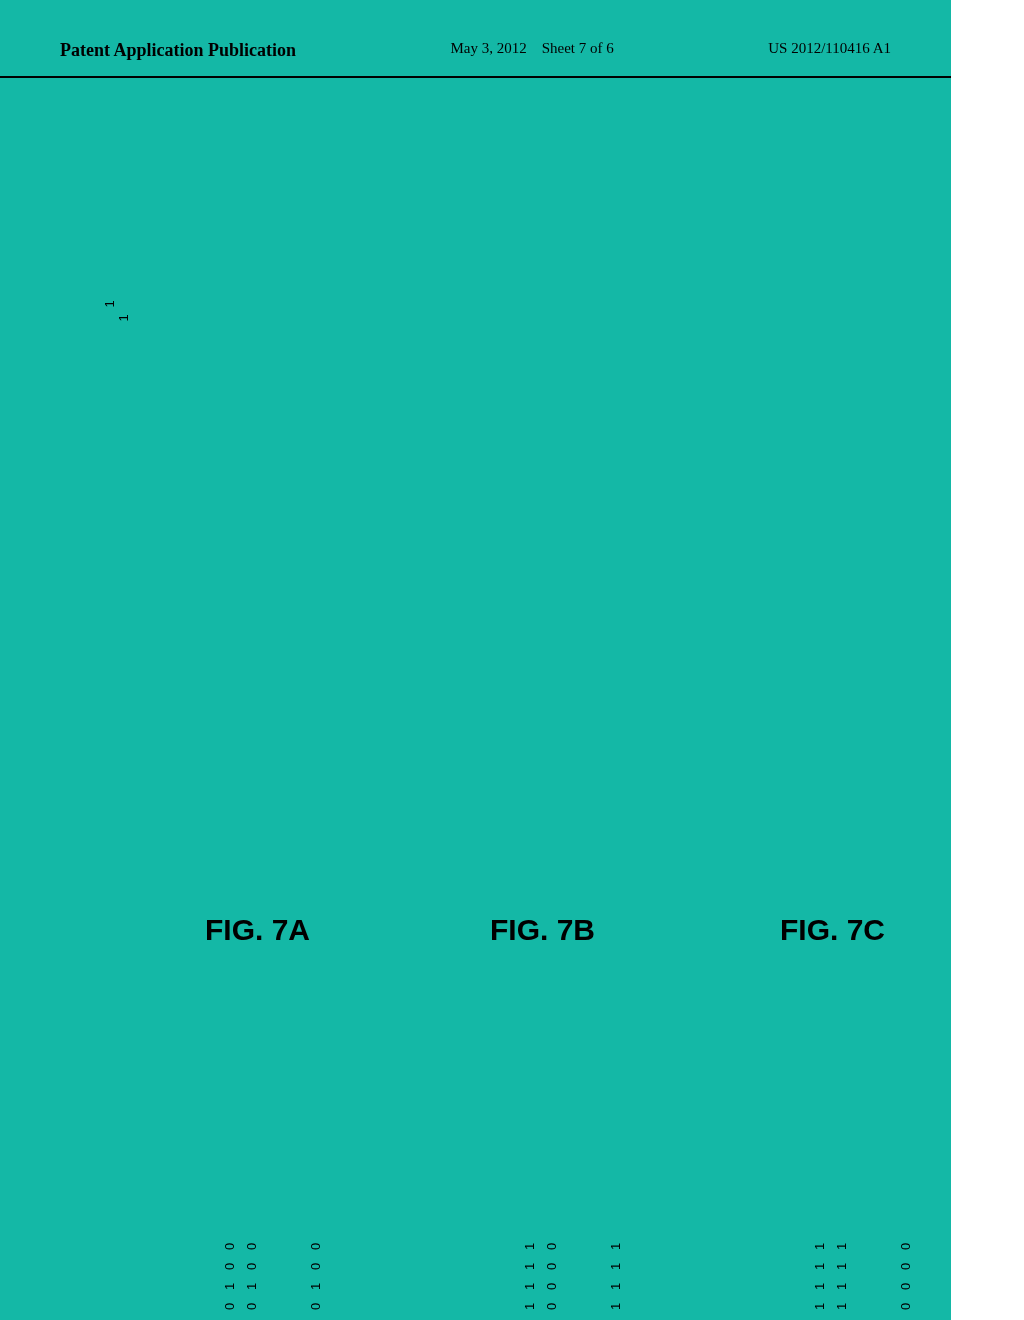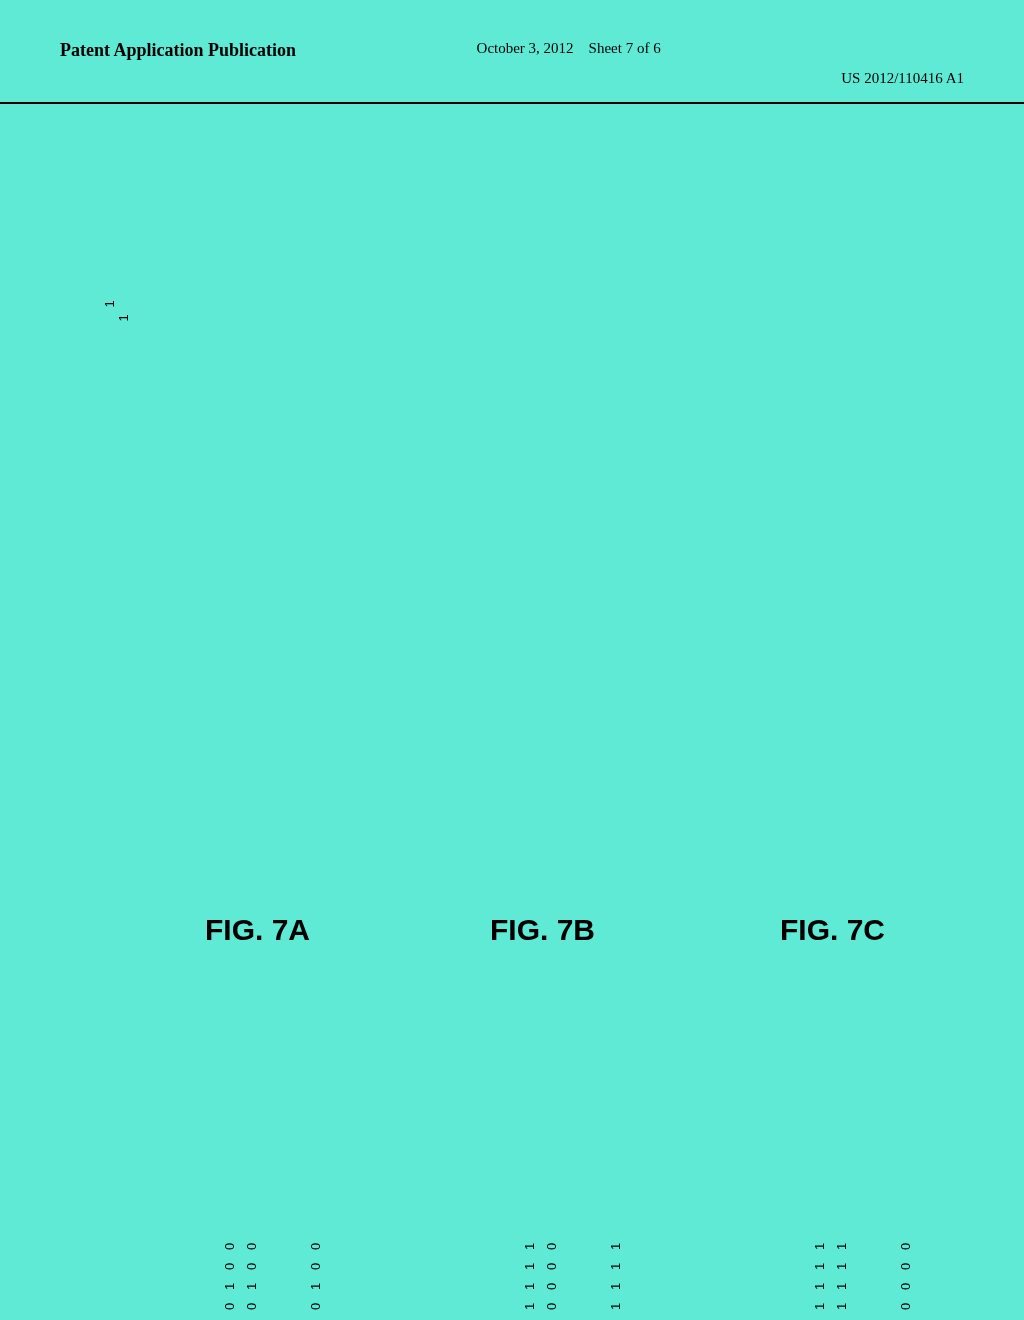--- a/index.html
+++ b/index.html
@@ -8,62 +8,62 @@
       font-family: 'Times New Roman', Times, serif;
       width: 1024px;
       min-height: 1320px;
       position: relative;
       overflow: hidden;
     }
 
     
 
     .page {
-      width: 1024px;
+      width: 951px;
       min-height: 1320px;
-      background: #5eead4;
+      background: #14b8a6;
       position: relative;
     }
 
     .top-header {
       position: absolute;
       top: 40px;
       left: 0;
       right: 0;
       display: flex;
       justify-content: space-between;
       padding: 0 60px;
       border-bottom: 2px solid #000;
       padding-bottom: 15px;
     }
 
     .h-left { font-weight: bold; font-size: 18px; }
     .h-center { font-size: 15px; text-align: center; }
-    .h-right { font-size: 15px; text-align: left; margin-top: 30px; }
+    .h-right { font-size: 15px; text-align: left; }
 
     
 
     .svg-container {
       position: absolute;
       top: 110px;
       left: 0;
       right: 0;
       width: 1024px;
       height: 1200px;
     }
   </style>
 </head>
 <body>
 
 <div class="page">
 
   <div class="top-header">
     <div class="h-left">Patent Application Publication</div>
     <div class="h-center">
-      <span>October 3, 2012</span>&nbsp;&nbsp;&nbsp;
+      <span>May 3, 2012</span>&nbsp;&nbsp;&nbsp;
       <span>Sheet 7 of 6</span>
     </div>
     <div class="h-right">US 2012/110416 A1</div>
   </div>
 
   <svg class="svg-container" viewBox="0 0 1024 1200" xmlns="http://www.w3.org/2000/svg" style="font-family: Arial, sans-serif;">
 
     <g transform="translate(100, 180)">
 
       <text transform="rotate(-90, 14, 0) translate(0, 0)" x="0" y="0" font-size="13" text-anchor="middle">1</text>

